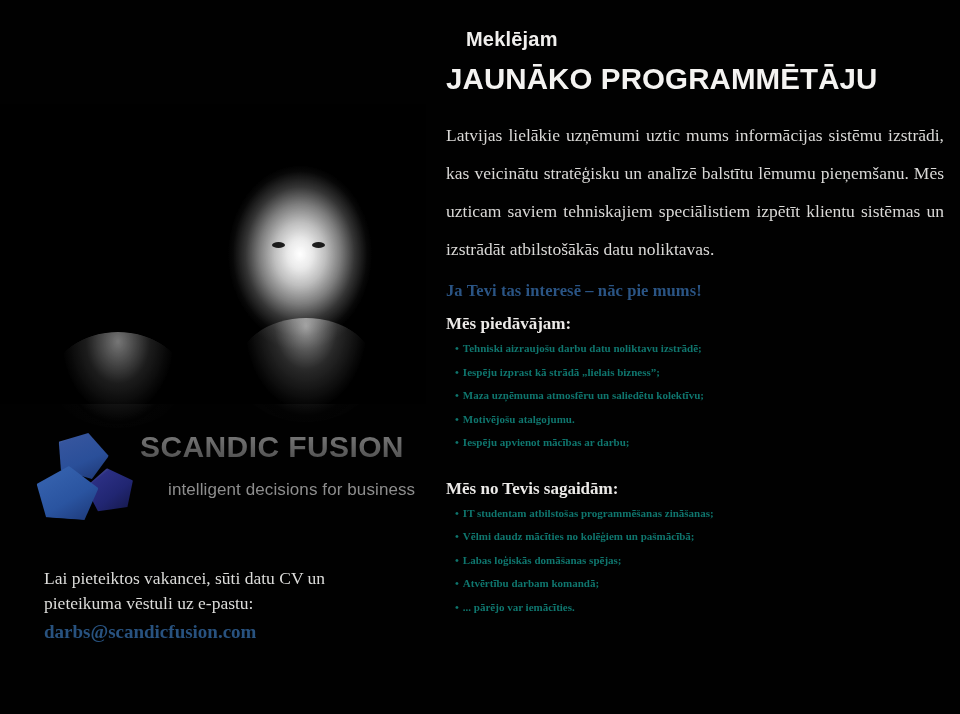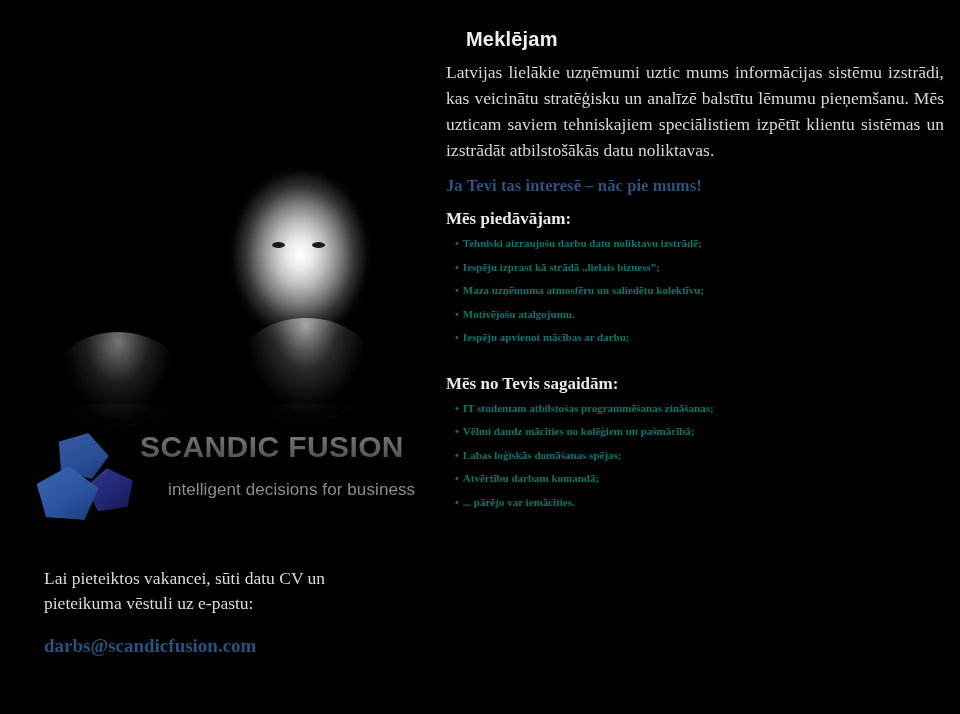--- a/index.html
+++ b/index.html
@@ -128,21 +128,21 @@
     left: 44px; top: 566px;
     width: 330px;
   }
   #contact-line1, #contact-line2 {
     font-size: 17.5px;
     line-height: 25px;
     color: #dcdcda;
   }
   #contact-email {
     display: block;
-    margin-top: 17px;
+    margin-top: 3px;
     font-size: 19px;
     font-weight: bold;
     line-height: 25px;
     color: #28527f;
     text-decoration: none;
   }
 
   
   #right-column {
     position: absolute;
@@ -163,23 +163,23 @@
     font-family: "Liberation Sans", sans-serif;
     font-weight: bold;
     font-size: 29.5px;
     line-height: 34px;
     color: #f4f3f1;
     margin-top: 11px;
     letter-spacing: 0.1px;
     white-space: nowrap;
   }
   #intro {
-    margin-top: 8px;
+    margin-top: 20px;
     font-size: 17.5px;
-    line-height: 26px;
+    line-height: 38px;
     color: #dad9d7;
     text-align: justify;
   }
   #cta {
     margin-top: 13px;
     font-size: 16.5px;
     font-weight: bold;
     color: #2a5484;
     letter-spacing: 0.1px;
   }
@@ -237,20 +237,21 @@
       <span id="contact-line2">pieteikuma vēstuli uz e-pastu:</span>
       <a id="contact-email" href="#">darbs@scandicfusion.com</a>
     </div>
 
   </div>
 
   <div id="right-column">
 
     <div id="eyebrow">Meklējam</div>
 
+    <h1 id="job-title">JAUNĀKO PROGRAMMĒTĀJU</h1>
 
     <p id="intro">Latvijas lielākie uzņēmumi uztic mums informācijas sistēmu izstrādi, kas veicinātu stratēģisku un analīzē balstītu lēmumu pieņemšanu. Mēs uzticam saviem tehniskajiem speciālistiem izpētīt klientu sistēmas un izstrādāt atbilstošākās datu noliktavas.</p>
 
     <div id="cta">Ja Tevi tas interesē – nāc pie mums!</div>
 
     <div class="section" id="offer-section">
       <div class="section-heading">Mēs piedāvājam:</div>
       <ul class="bullet-list" id="offer-list">
         <li>Tehniski aizraujošu darbu datu noliktavu izstrādē;</li>
         <li>Iespēju izprast kā strādā „lielais bizness”;</li>

